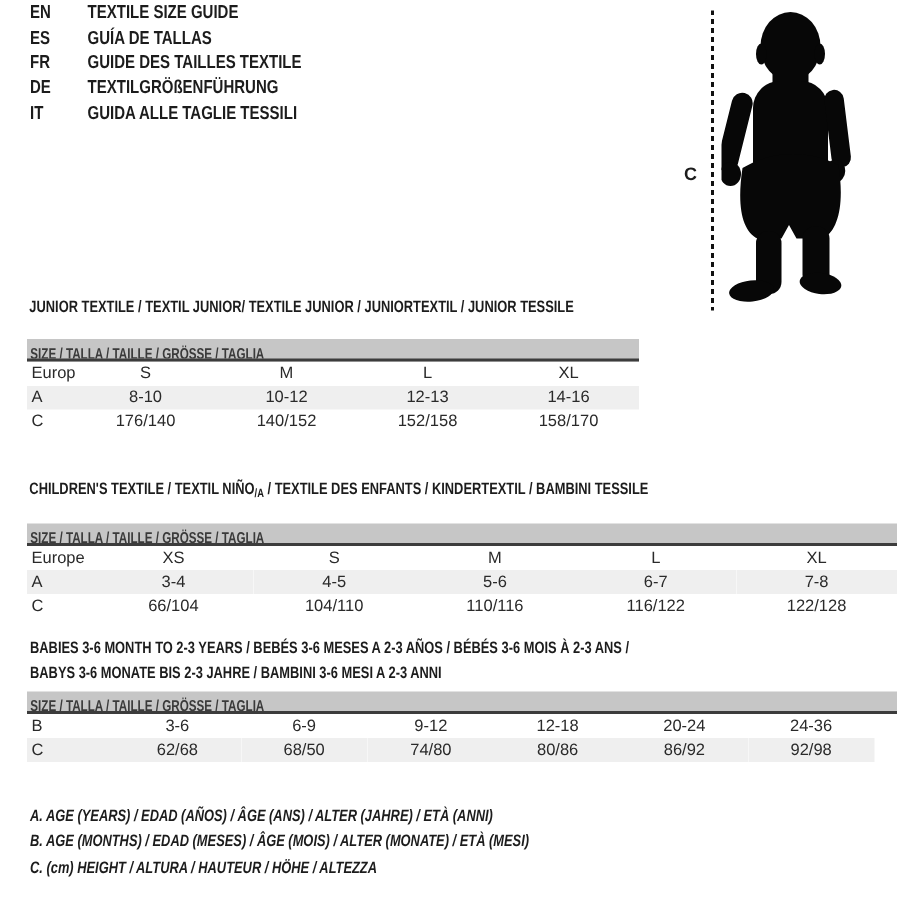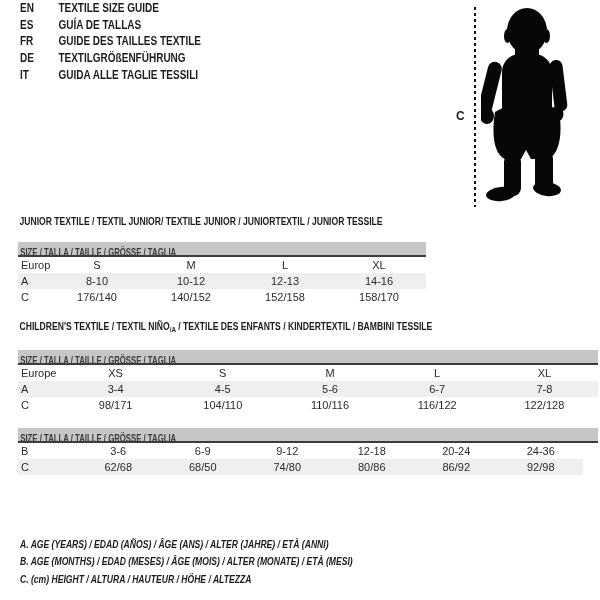--- a/index.html
+++ b/index.html
@@ -23,21 +23,21 @@
   .lang-code{width:48px;flex:0 0 48px;}
 
   
   .measure-line{position:absolute;left:474px;top:7px;width:2px;height:200px;
     background:repeating-linear-gradient(to bottom,#111 0 3px,transparent 3px 6px);}
   .measure-label{position:absolute;left:456px;top:109px;font-weight:bold;font-size:12px;}
   .baby-svg{position:absolute;left:481px;top:6px;}
 
   
   .section{position:absolute;left:18px;}
-  #junior-section{top:216px;width:408px;}
+  #junior-section{top:200px;width:408px;}
   #children-section{top:321px;width:580px;}
   #babies-section{top:424px;width:580px;}
   .section-title{font-weight:bold;font-size:11px;line-height:11px;padding-left:2px;}
   .title-line{line-height:16.5px;}
   .title-sub{font-size:8px;vertical-align:-2px;}
   .size-bar{margin-top:15px;height:13px;background:var(--bar-bg);
     border-bottom:2px solid var(--bar-border);overflow:hidden;font-weight:bold;}
   #babies-section .size-bar{margin-top:4px;}
   .size-bar span{display:inline-block;font-size:10.5px;line-height:13px;color:#3a3a3a;
     padding-left:3px;transform:scaleX(0.74);transform-origin:0 0;white-space:nowrap;}
@@ -168,31 +168,35 @@
       <tr class="stripe">
         <td class="lbl">A</td>
         <td>3-4</td>
         <td>4-5</td>
         <td>5-6</td>
         <td>6-7</td>
         <td>7-8</td>
       </tr>
       <tr>
         <td class="lbl">C</td>
-        <td>98/171</td>
+        <td>66/104</td>
         <td>104/110</td>
         <td>110/116</td>
         <td>116/122</td>
         <td>122/128</td>
       </tr>
     </tbody>
       </table>
   </div>
 
   <div class="section" id="babies-section">
+    <div class="section-title">
+      <div class="title-line condensed">BABIES 3-6 MONTH TO 2-3 YEARS / BEBÉS 3-6 MESES A 2-3 AÑOS / BÉBÉS 3-6 MOIS À 2-3 ANS /</div>
+      <div class="title-line condensed">BABYS 3-6 MONATE BIS 2-3 JAHRE / BAMBINI 3-6 MESI A 2-3 ANNI</div>
+    </div>
     <div class="size-bar">
       <span>SIZE / TALLA / TAILLE / GRÖSSE / TAGLIA</span>
     </div>
     <table class="size-table">
       <colgroup>
           <col style="width:58px">
           <col>
           <col>
           <col>
           <col>

